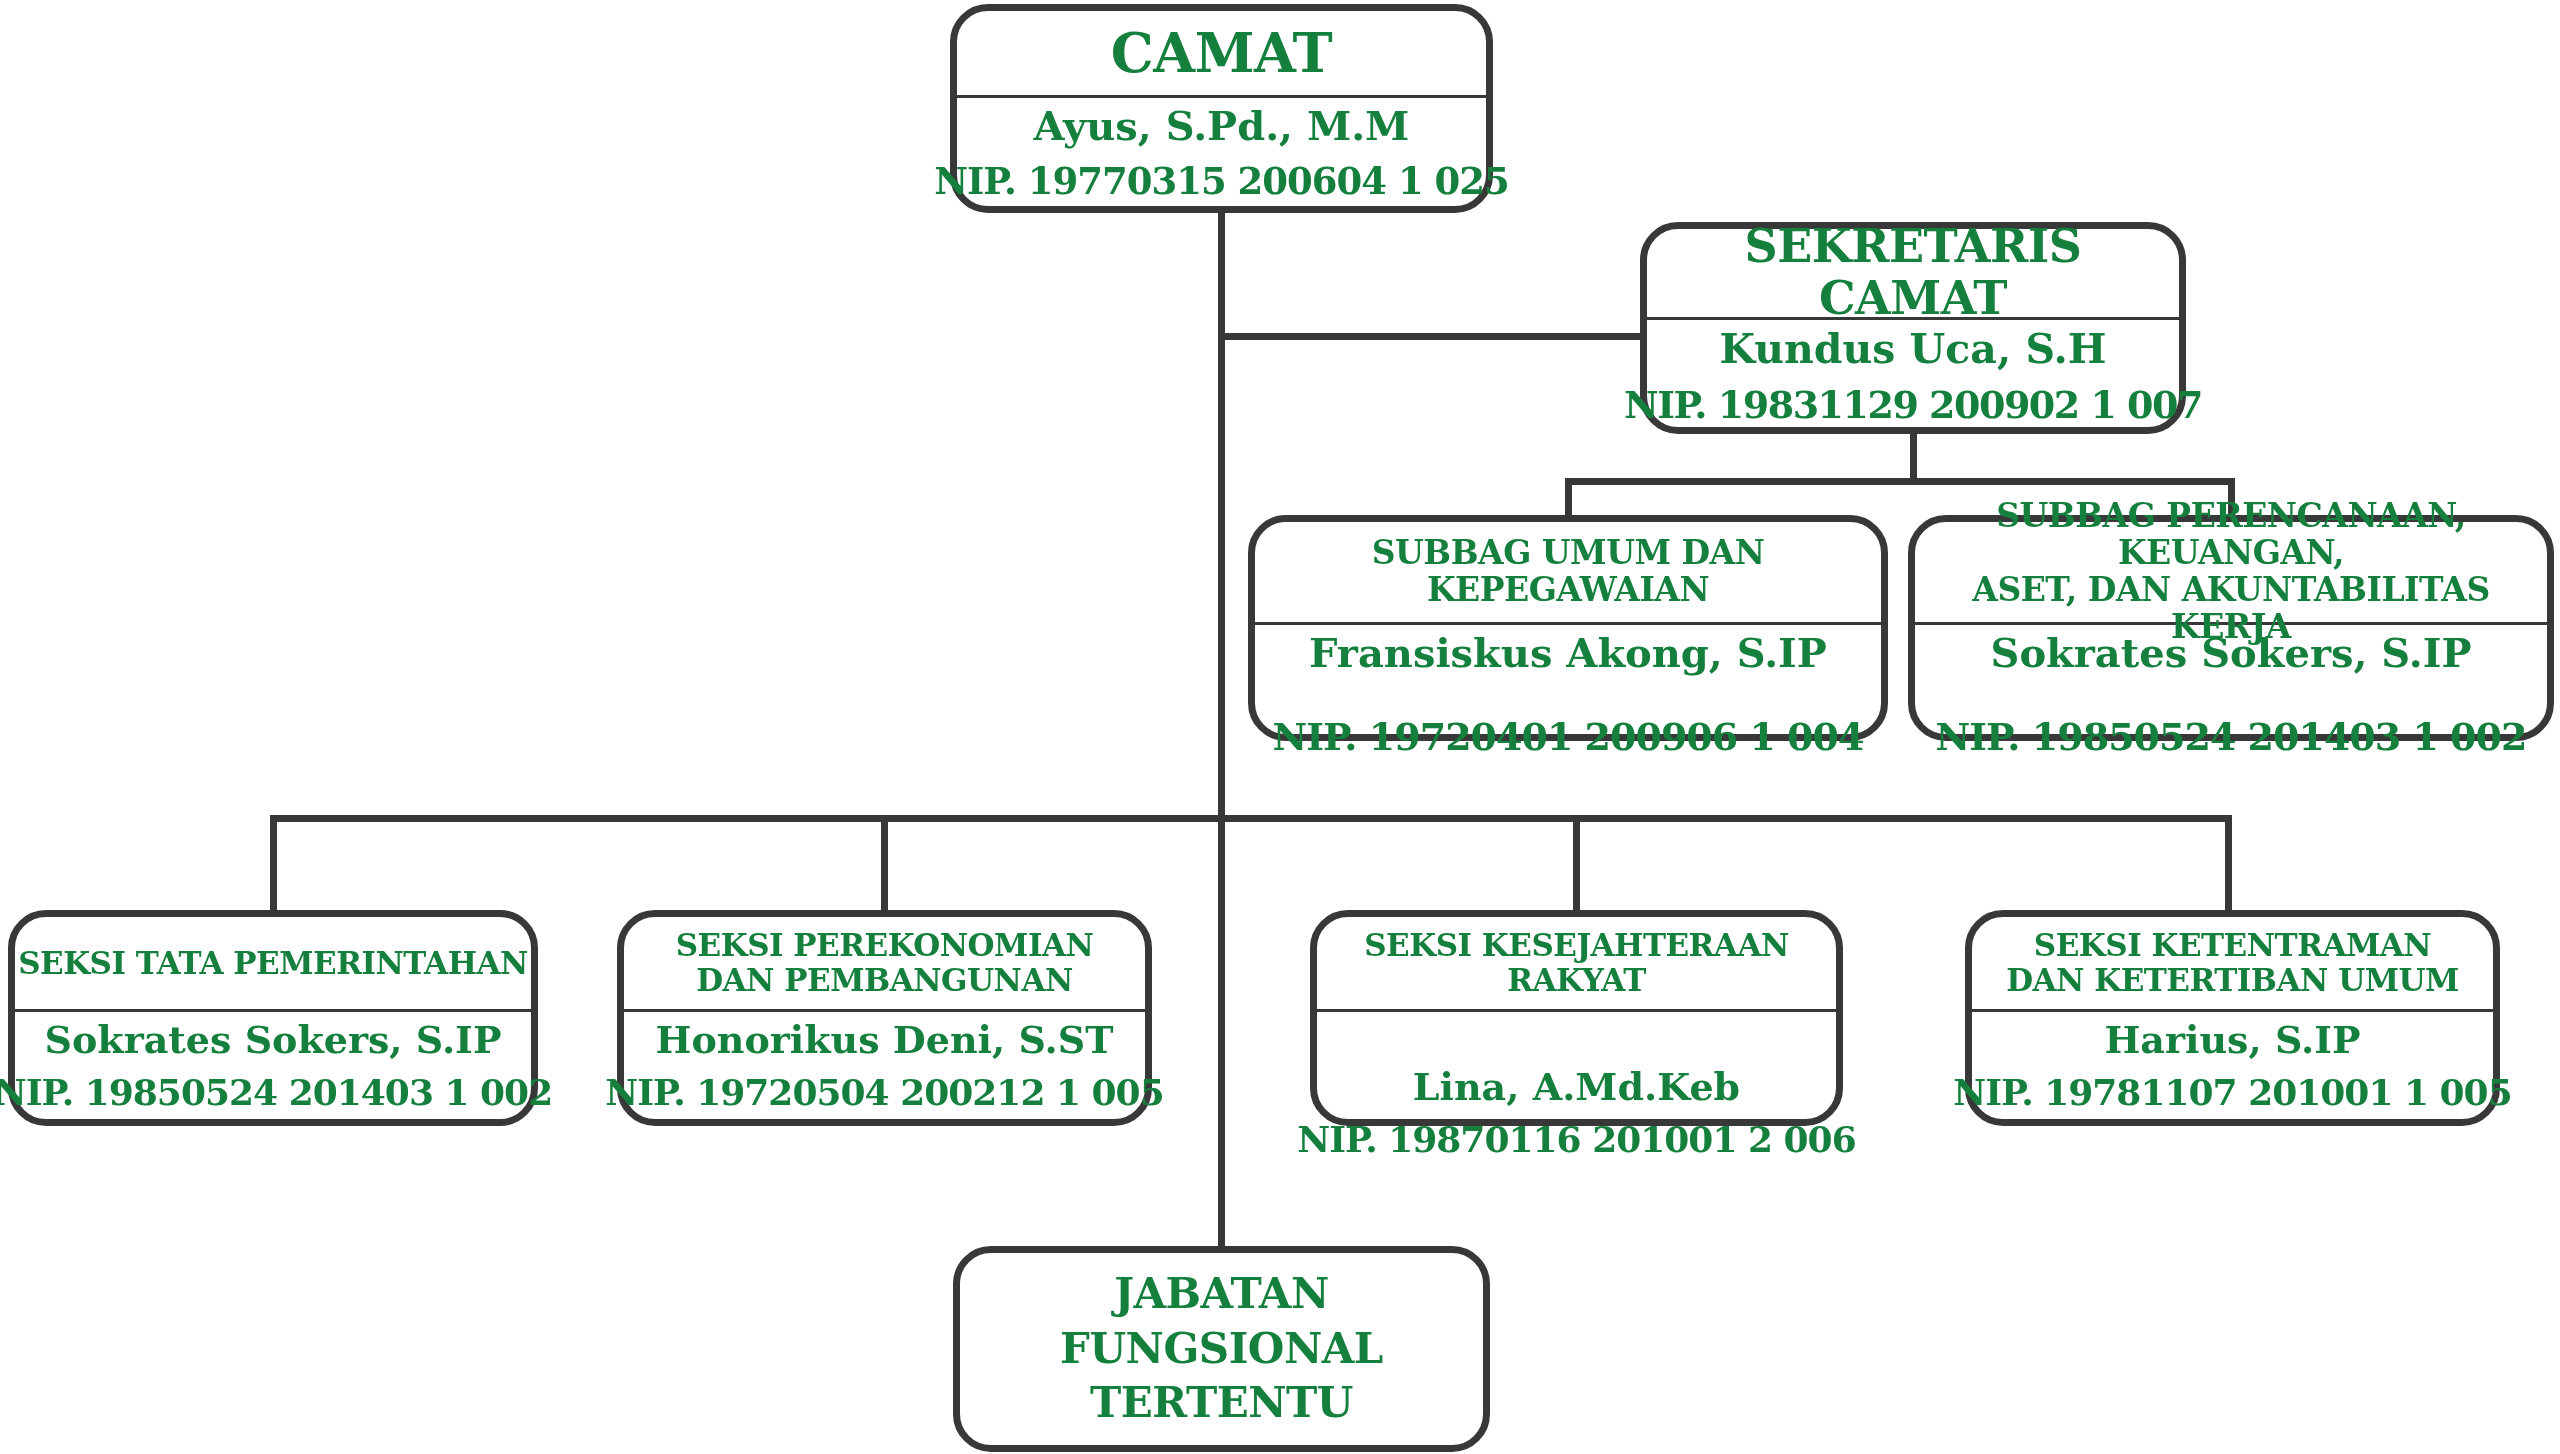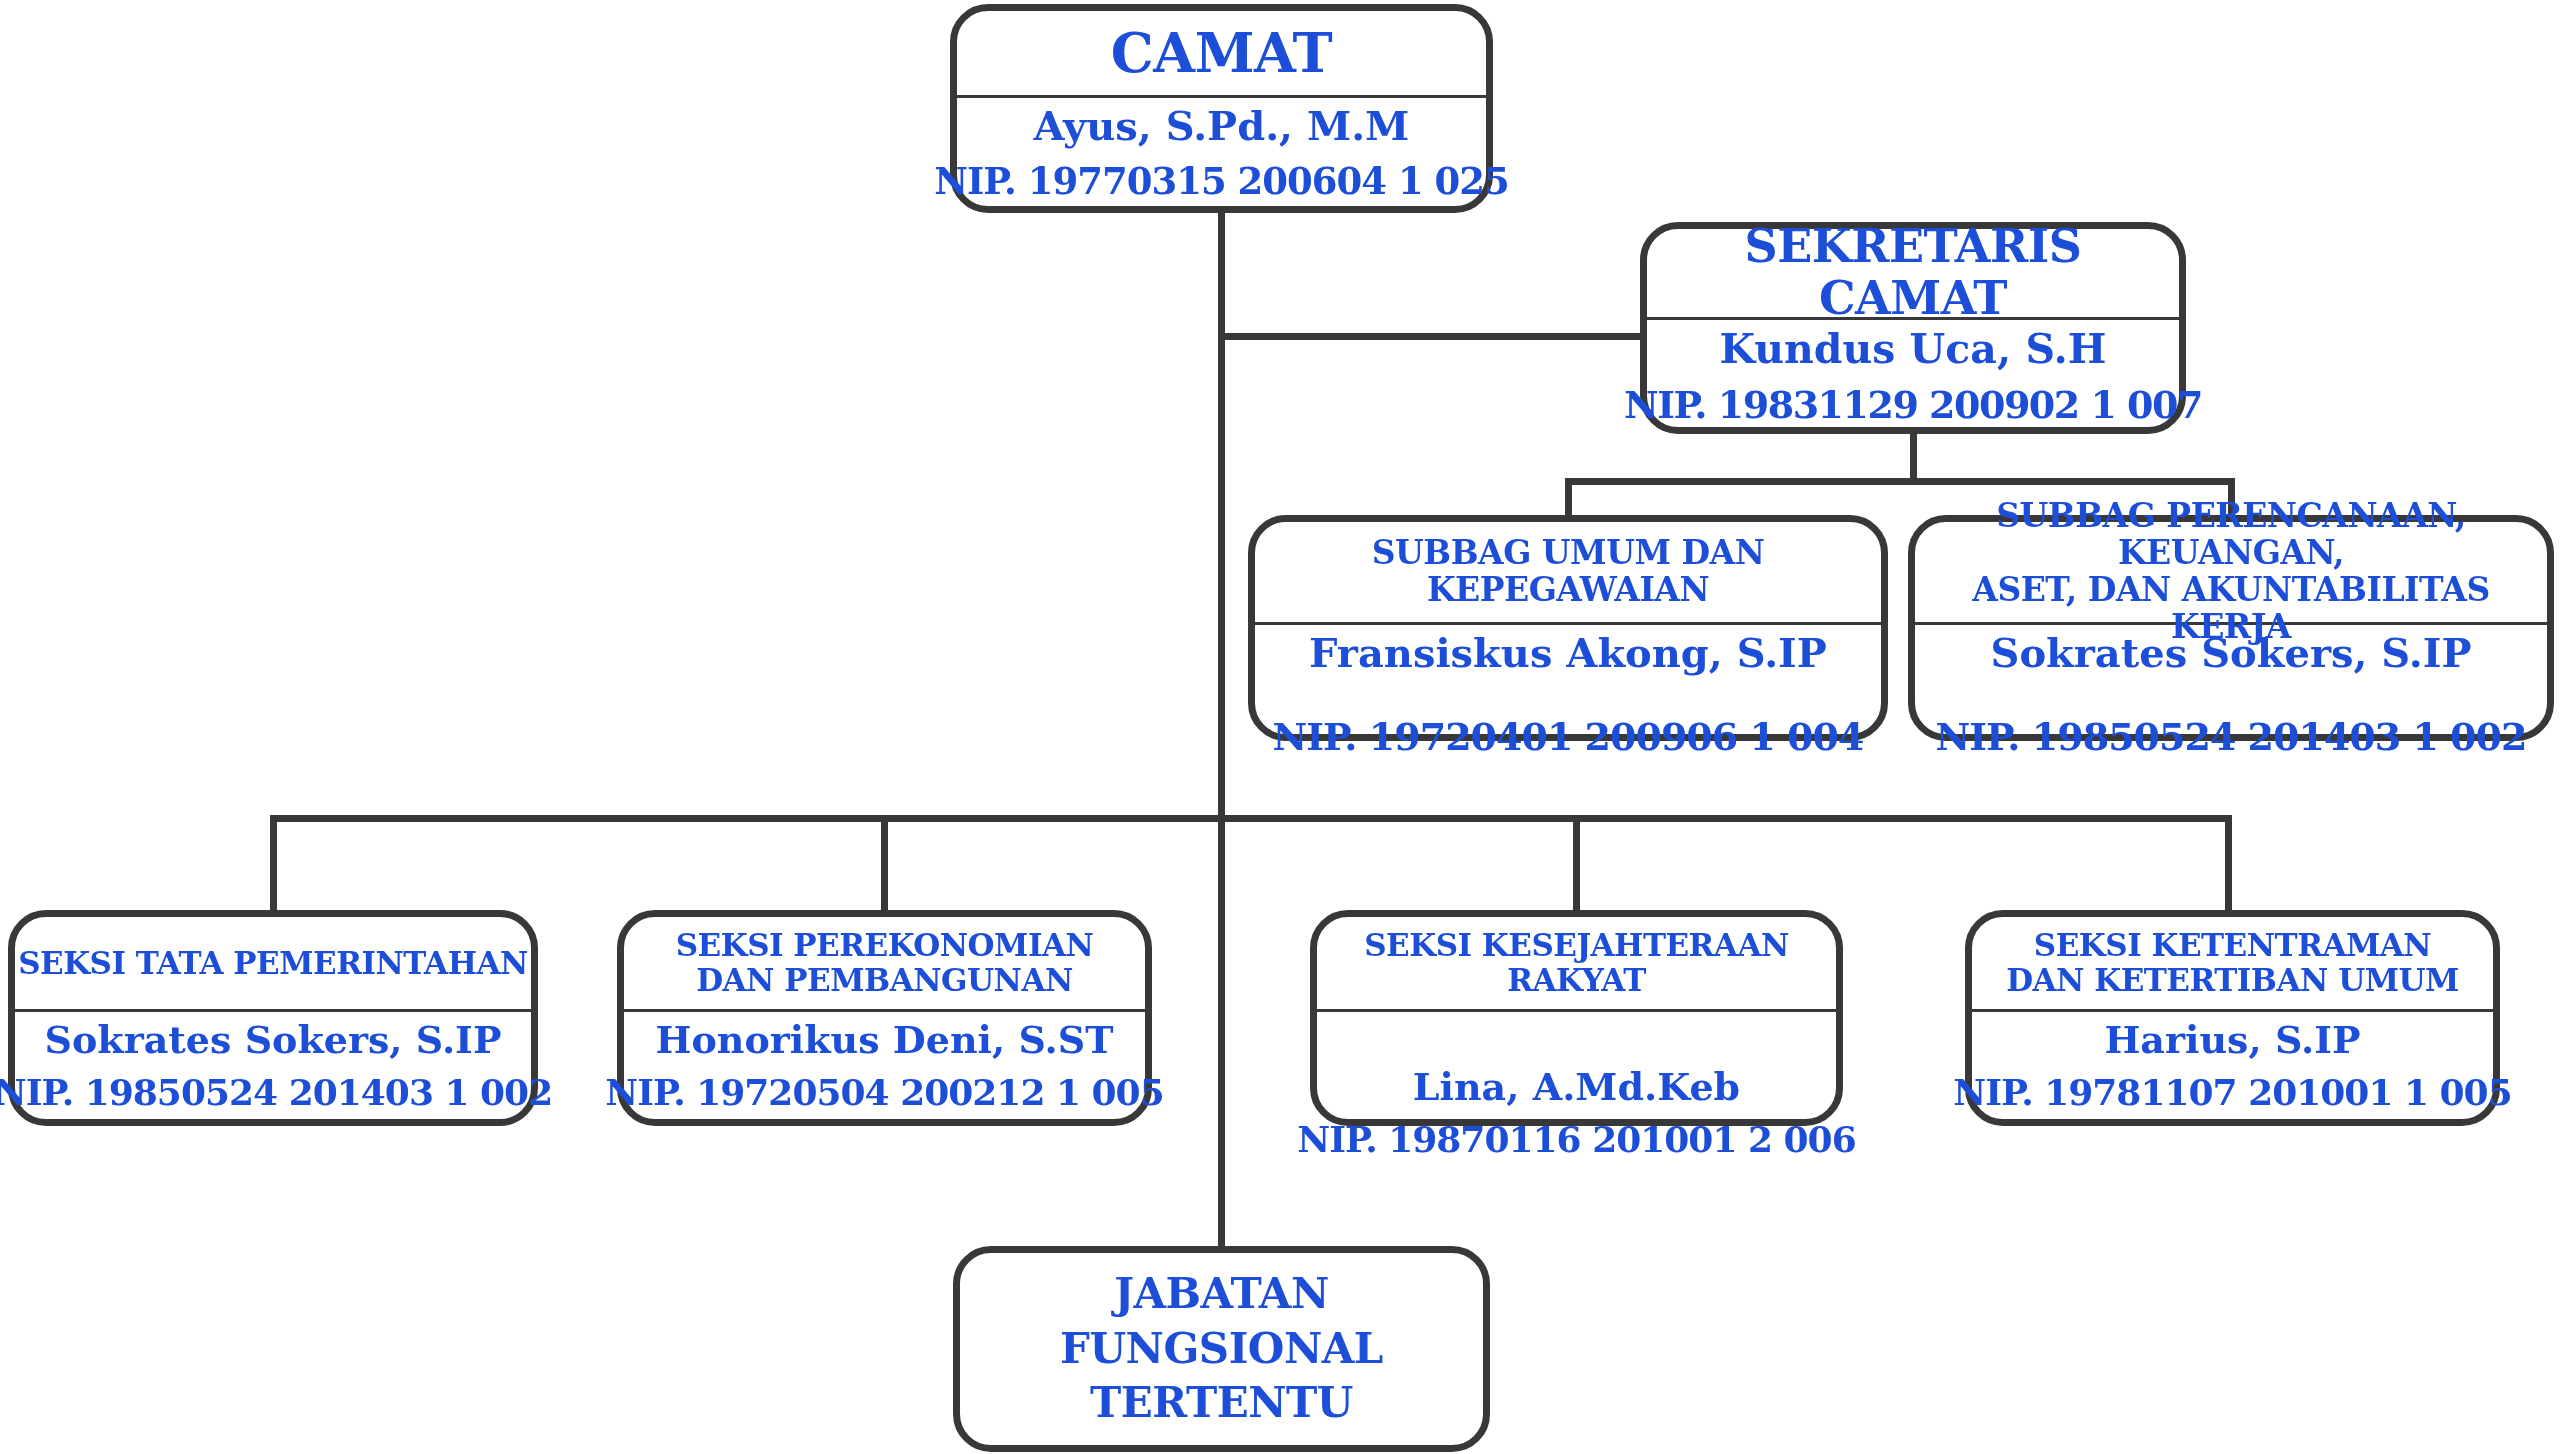--- a/index.html
+++ b/index.html
@@ -2,21 +2,21 @@
 <html><head>
 <meta charset="utf-8">
 <style>
   html, body { margin: 0; padding: 0; background: #ffffff; }
   #canvas {
     position: relative;
     width: 2560px;
     height: 1454px;
     background: #ffffff;
     font-family: "DejaVu Serif", "Liberation Serif", serif;
-    color: #1d4ed8;
+    color: #15803d;
     overflow: hidden;
   }
 
   
   .line { position: absolute; background: #383838; }
   #ln-trunk          { left: 1218px; top: 210px;  width: 7px;    height: 1038px; }
   #ln-sek-branch     { left: 1221px; top: 333px;  width: 424px;  height: 7px; }
   #ln-sek-drop       { left: 1910px; top: 432px;  width: 7px;    height: 50px; }
   #ln-subbag-bar     { left: 1565px; top: 478px;  width: 670px;  height: 7px; }
   #ln-subbag-drop-l  { left: 1565px; top: 481px;  width: 7px;    height: 40px; }

